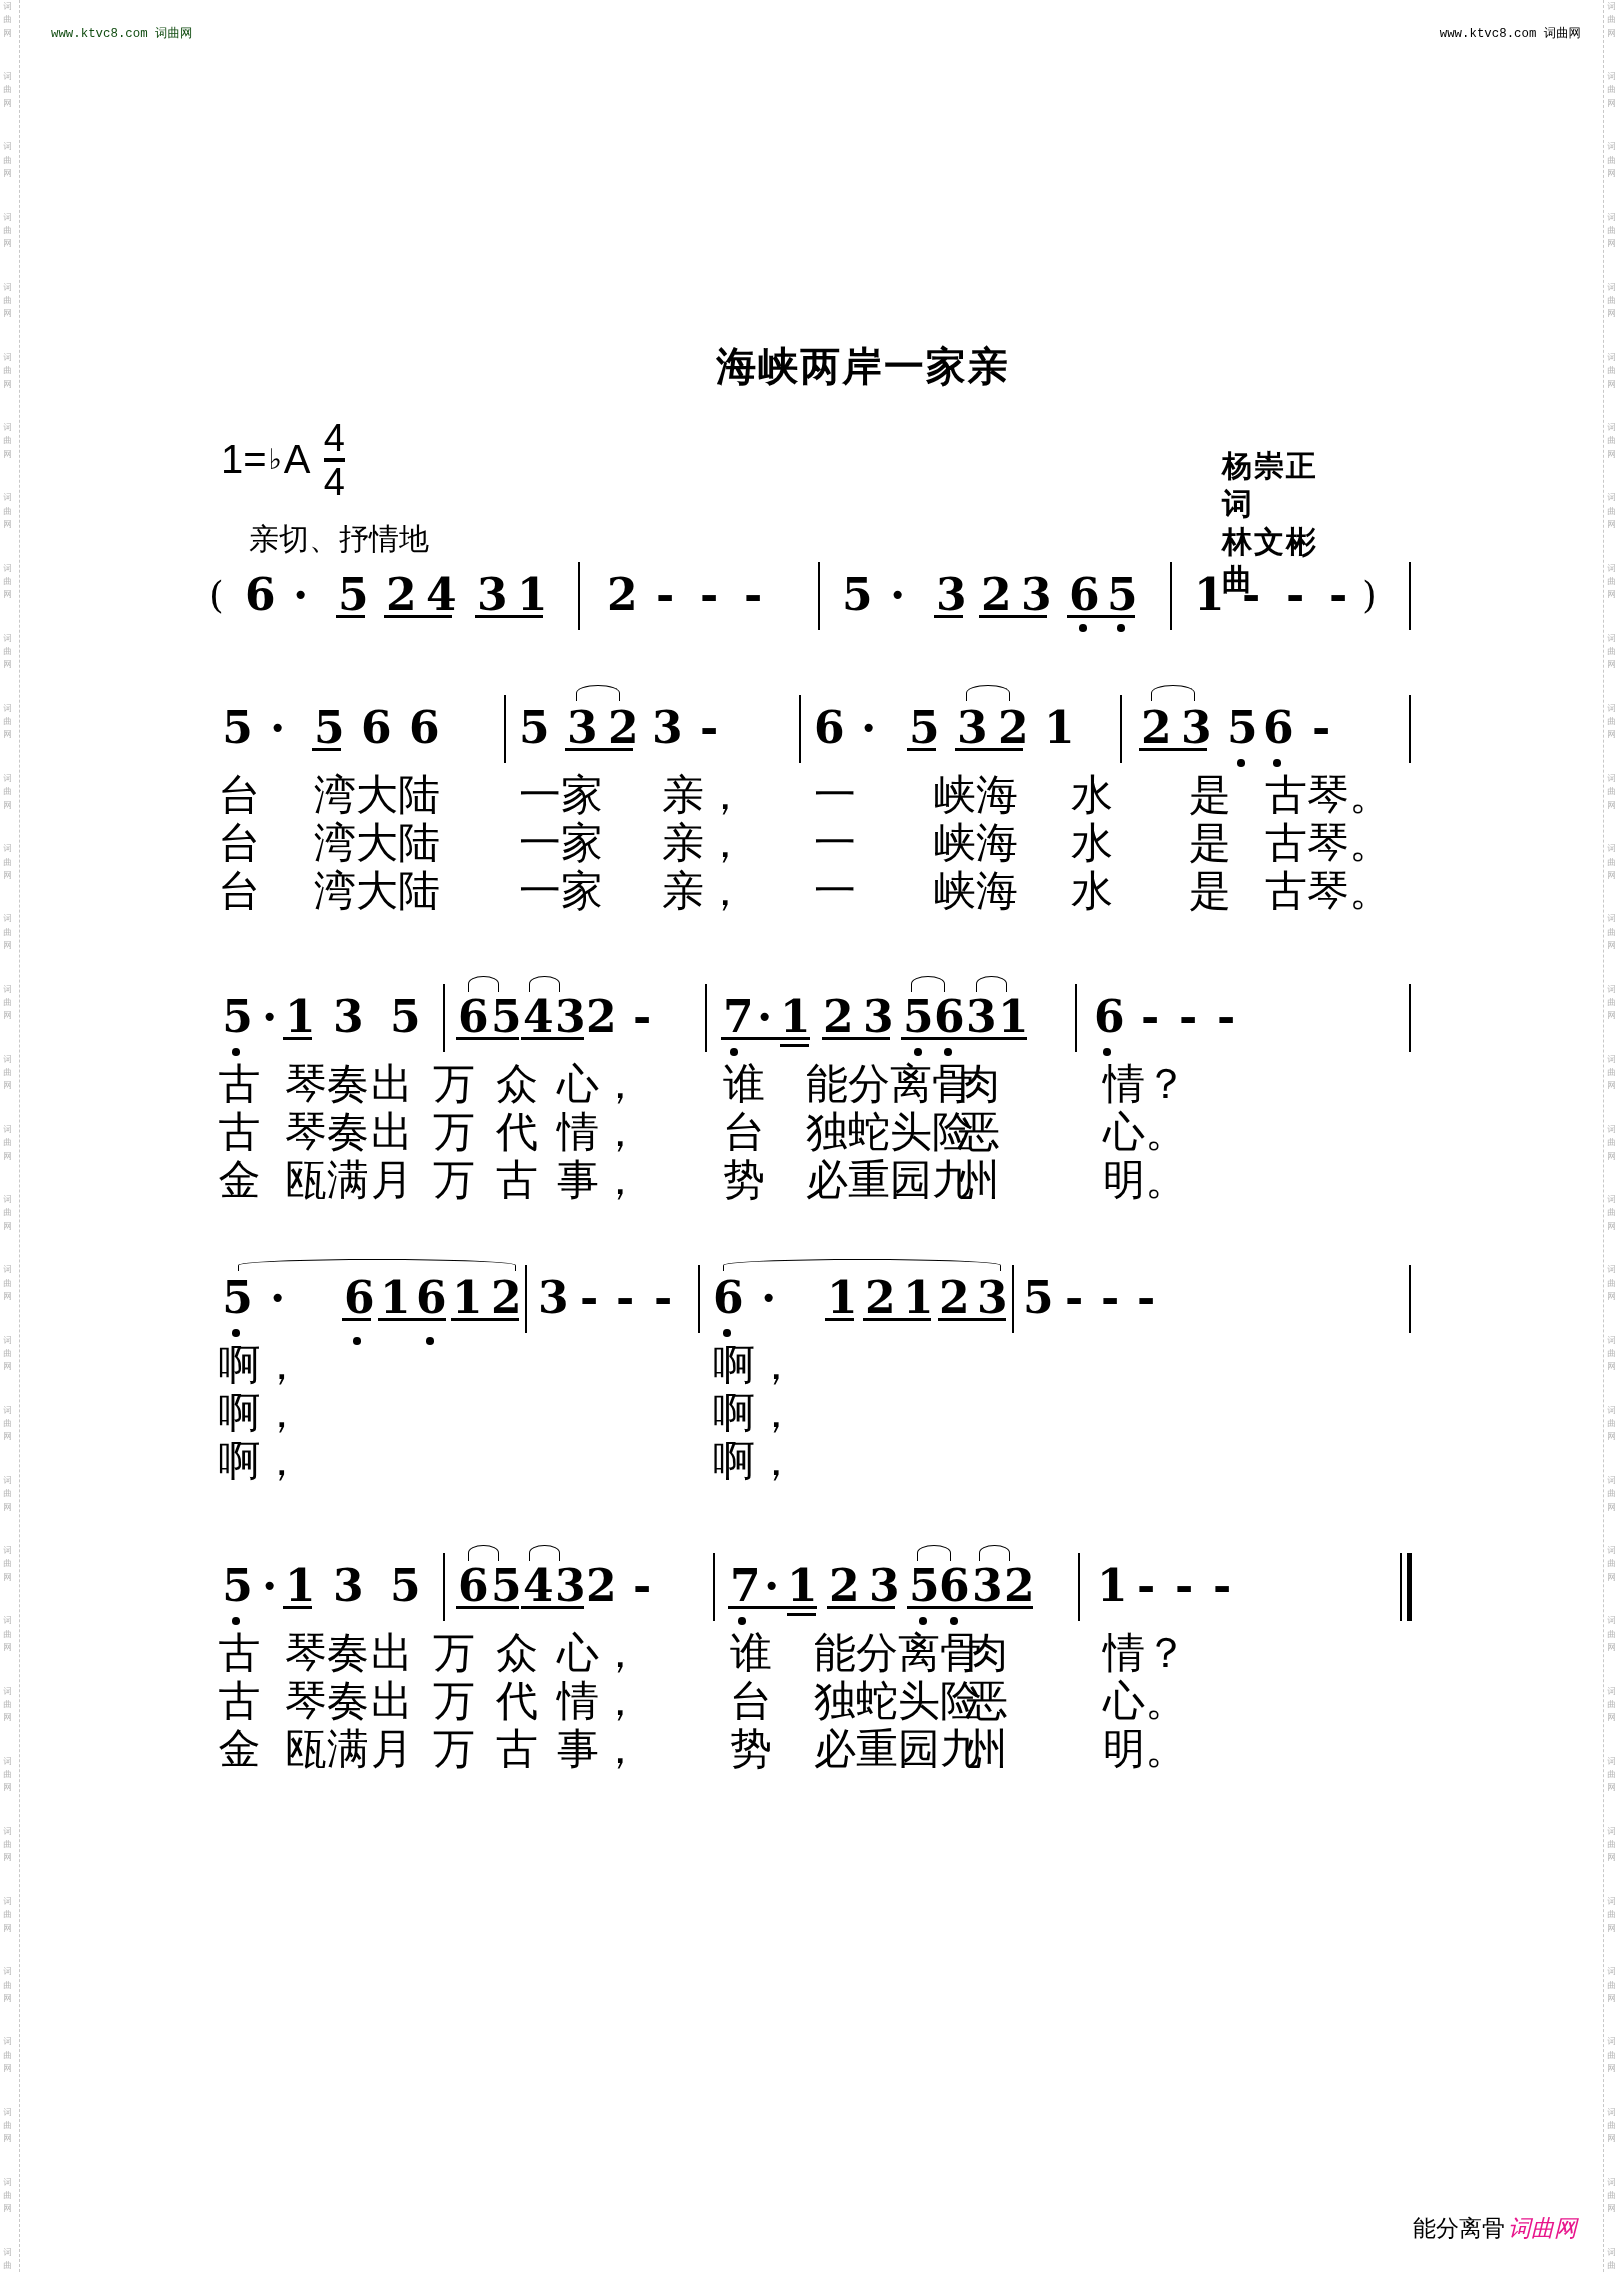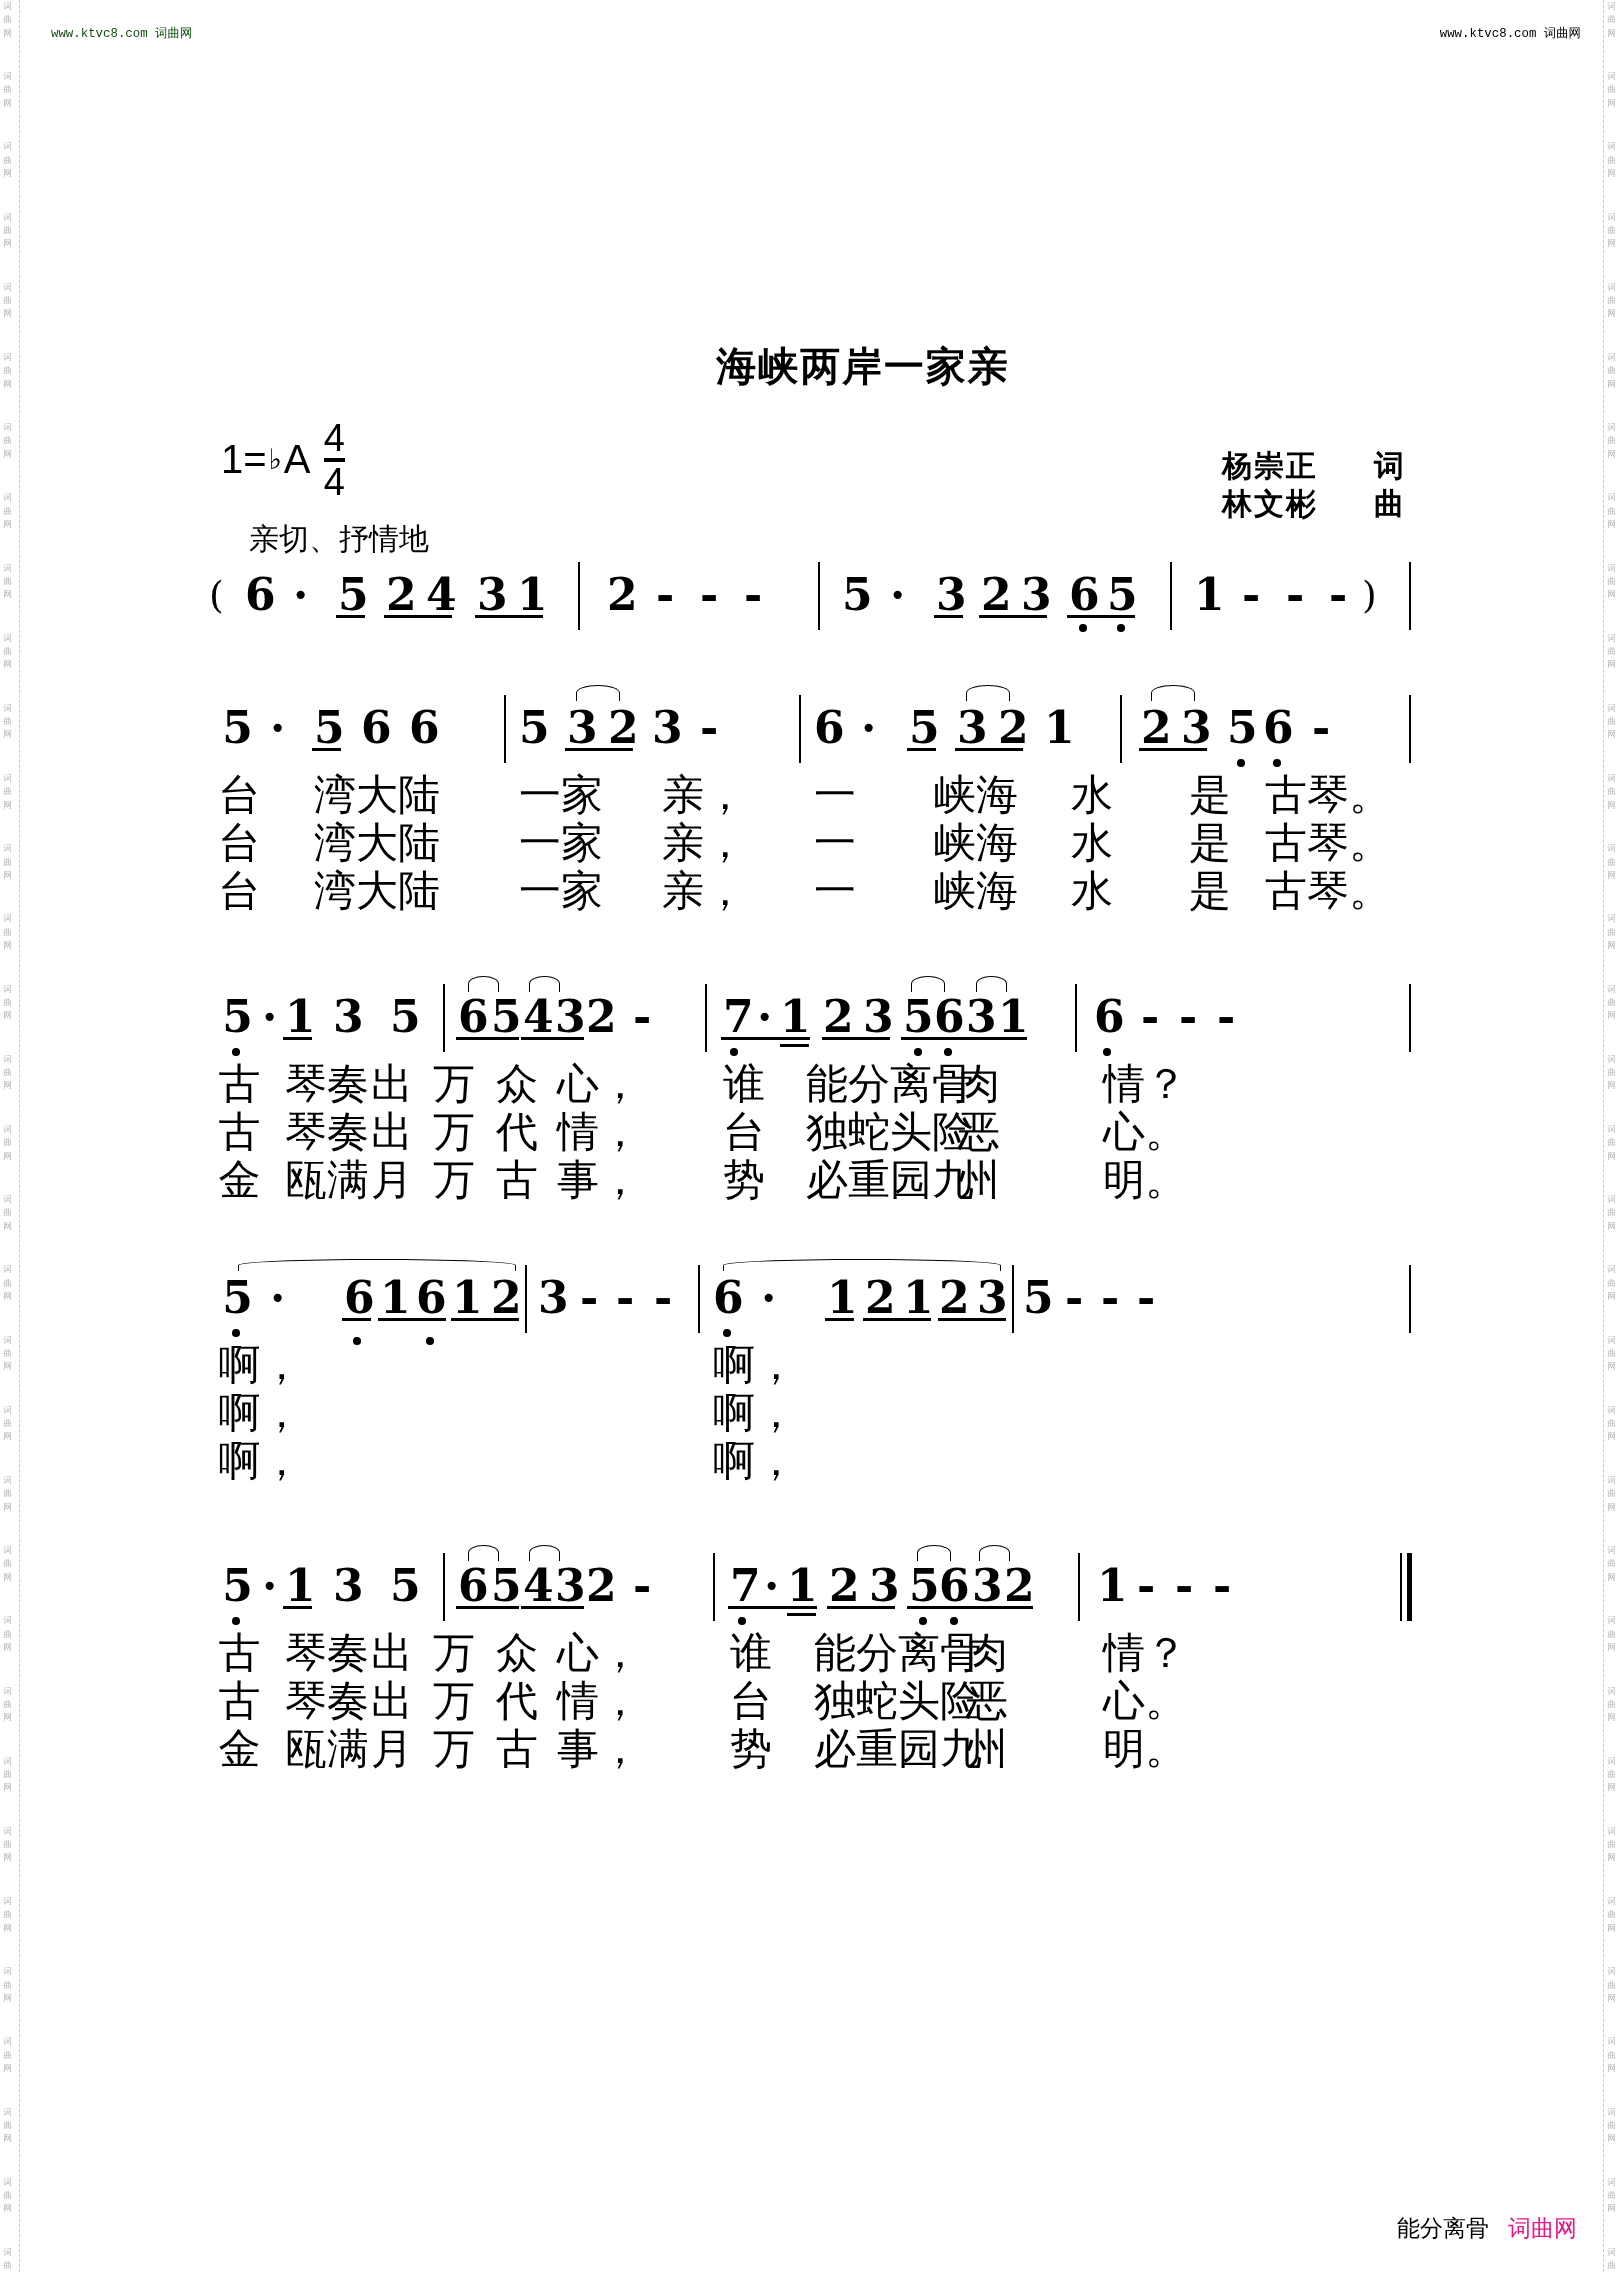--- a/index.html
+++ b/index.html
@@ -10,34 +10,34 @@
   .side .wm { display:block; font-family:"DejaVu Sans", sans-serif; font-size:8.6px; line-height:13.3px; color:#b4b4b4; text-align:center; margin-bottom:17px; width:15px; }
   .site { position:absolute; top:25px; font-family:"Liberation Mono", monospace; font-size:12.4px; }
   .site.left { left:51px; color:#124d12; }
   .site.right { right:40px; color:#000; }
   .title { position:absolute; top:339px; left:0; width:1621px; text-align:center; font-family:"DejaVu Sans", sans-serif; font-weight:bold; font-size:40px; letter-spacing:1.9px; padding-left:105px; box-sizing:border-box; }
   .key { position:absolute; left:221px; top:418px; font-family:"Liberation Sans", sans-serif; font-size:40px; display:flex; align-items:center; }
   .key .flat { font-size:28.5px; margin:0 1.9px; }
   .ts { display:inline-flex; flex-direction:column; align-items:center; margin-left:13.3px; font-size:38px; line-height:40px; }
   .ts .bar { width:21px; height:3.8px; background:#000; margin:0; }
   .authors { position:absolute; left:1222px; top:447px; font-family:"DejaVu Sans", sans-serif; font-weight:bold; font-size:30px; line-height:38px; }
-  .authors .row { display:flex; }
+  .authors .row { display:flex;flex-direction:column; }
   .authors .name { width:152px; letter-spacing:1.9px; }
   .tempo { position:absolute; left:249px; top:519px; font-family:"DejaVu Sans", sans-serif; font-size:30px; }
   .staff { position:absolute; left:209px; width:1208px; }
   .notes { position:relative; height:86px; font-family:"DejaVu Serif", serif; font-weight:bold; font-size:44px; }
   .n { position:absolute; top:17px; }
   .ul { position:absolute; height:2.9px; background:#000; }
   .dot { position:absolute; width:7.6px; height:7.6px; border-radius:50%; background:#000; }
   .bl { position:absolute; top:9.5px; width:1.9px; height:68px; background:#000; }
   .slur { position:absolute; border:1.9px solid #000; border-bottom:none; border-radius:50% 50% 0 0; height:15px; }
   .lyr { font-family:"DejaVu Serif", serif; font-size:42px; line-height:48px; position:relative; height:48px; }
   .lyr span { position:absolute; top:0; white-space:pre; }
   .footer { position:absolute; right:44px; bottom:28.5px; font-family:"DejaVu Sans", sans-serif; font-size:23px; }
-  .footer .brand { color:#e8168c; margin-left:19px; }
+  .footer .brand { color:#e8168c; margin-left:3px;font-style:italic; }
 </style>
 </head>
 <body>
 
 <div class="side left" id="sideL">
     <span class="wm" style="margin-bottom: 0px;">词</span>
     <span class="wm" style="margin-bottom: 0px;">曲</span>
     <span class="wm" style="margin-bottom: 0px;">网</span>
     <span class="wm">&nbsp;</span>
     <span class="wm" style="margin-bottom: 0px;">词</span>

